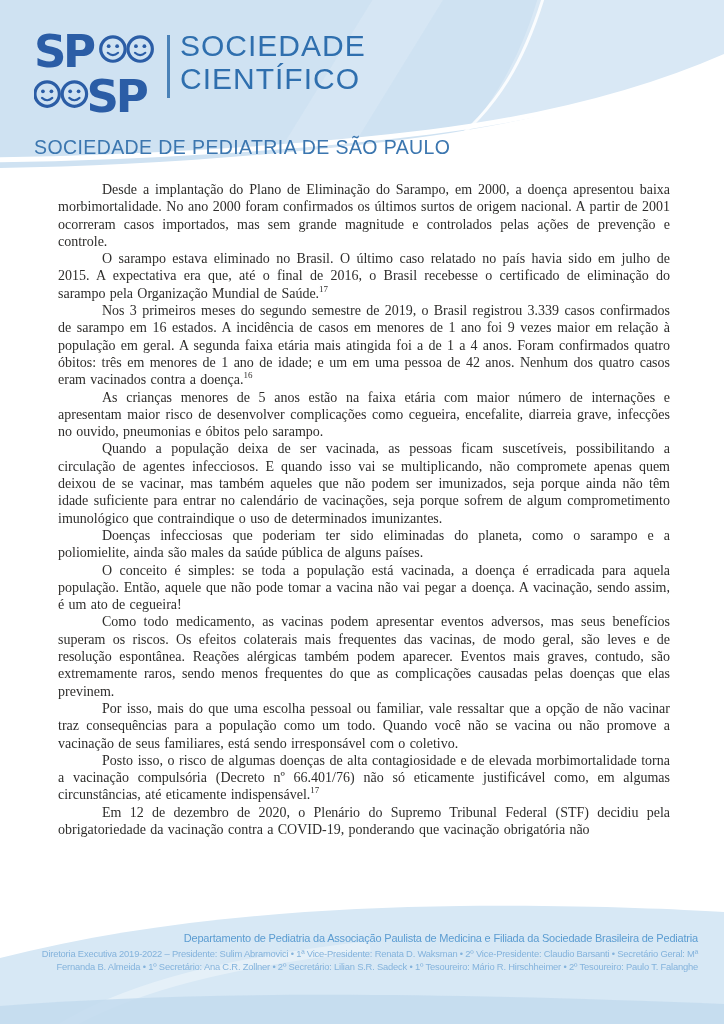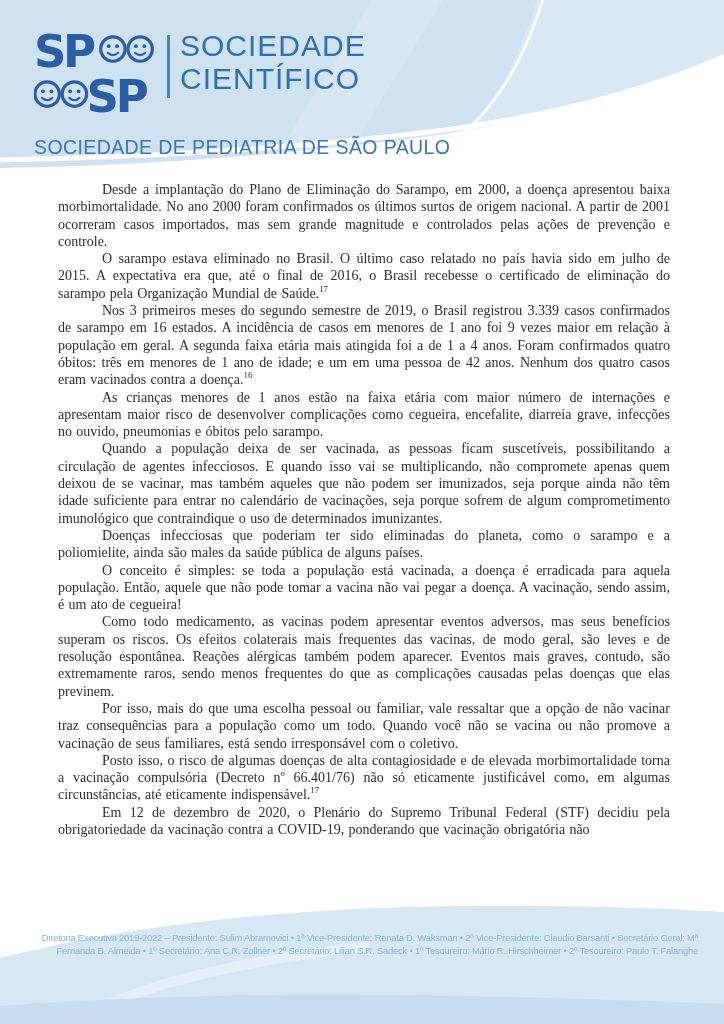--- a/index.html
+++ b/index.html
@@ -91,27 +91,28 @@
       <div>SOCIEDADE</div>
       <div>CIENTÍFICO</div>
     </div>
     <div class="society">SOCIEDADE DE PEDIATRIA DE SÃO PAULO</div>
   </header>
 
   <main class="body-text">
     <p class="para"><span>Desde a implantação do Plano de Eliminação do Sarampo, em 2000, a doença apresentou baixa morbimortalidade. No ano 2000 foram confirmados os últimos surtos de origem nacional. A partir de 2001 ocorreram casos importados, mas sem grande magnitude e controlados pelas ações de prevenção e controle.</span><sup class="ref"></sup></p>
     <p class="para"><span>O sarampo estava eliminado no Brasil. O último caso relatado no país havia sido em julho de 2015. A expectativa era que, até o final de 2016, o Brasil recebesse o certificado de eliminação do sarampo pela Organização Mundial de Saúde.</span><sup class="ref">17</sup></p>
     <p class="para"><span>Nos 3 primeiros meses do segundo semestre de 2019, o Brasil registrou 3.339 casos confirmados de sarampo em 16 estados. A incidência de casos em menores de 1 ano foi 9 vezes maior em relação à população em geral. A segunda faixa etária mais atingida foi a de 1 a 4 anos. Foram confirmados quatro óbitos: três em menores de 1 ano de idade; e um em uma pessoa de 42 anos. Nenhum dos quatro casos eram vacinados contra a doença.</span><sup class="ref">16</sup></p>
-    <p class="para"><span>As crianças menores de 1 anos estão na faixa etária com maior número de internações e apresentam maior risco de desenvolver complicações como cegueira, encefalite, diarreia grave, infecções no ouvido, pneumonias e óbitos pelo sarampo.</span><sup class="ref"></sup></p>
+    <p class="para"><span>As crianças menores de 5 anos estão na faixa etária com maior número de internações e apresentam maior risco de desenvolver complicações como cegueira, encefalite, diarreia grave, infecções no ouvido, pneumonias e óbitos pelo sarampo.</span><sup class="ref"></sup></p>
     <p class="para"><span>Quando a população deixa de ser vacinada, as pessoas ficam suscetíveis, possibilitando a circulação de agentes infecciosos. E quando isso vai se multiplicando, não compromete apenas quem deixou de se vacinar, mas também aqueles que não podem ser imunizados, seja porque ainda não têm idade suficiente para entrar no calendário de vacinações, seja porque sofrem de algum comprometimento imunológico que contraindique o uso de determinados imunizantes.</span><sup class="ref"></sup></p>
     <p class="para"><span>Doenças infecciosas que poderiam ter sido eliminadas do planeta, como o sarampo e a poliomielite, ainda são males da saúde pública de alguns países.</span><sup class="ref"></sup></p>
     <p class="para"><span>O conceito é simples: se toda a população está vacinada, a doença é erradicada para aquela população. Então, aquele que não pode tomar a vacina não vai pegar a doença. A vacinação, sendo assim, é um ato de cegueira!</span><sup class="ref"></sup></p>
     <p class="para"><span>Como todo medicamento, as vacinas podem apresentar eventos adversos, mas seus benefícios superam os riscos. Os efeitos colaterais mais frequentes das vacinas, de modo geral, são leves e de resolução espontânea. Reações alérgicas também podem aparecer. Eventos mais graves, contudo, são extremamente raros, sendo menos frequentes do que as complicações causadas pelas doenças que elas previnem.</span><sup class="ref"></sup></p>
     <p class="para"><span>Por isso, mais do que uma escolha pessoal ou familiar, vale ressaltar que a opção de não vacinar traz consequências para a população como um todo. Quando você não se vacina ou não promove a vacinação de seus familiares, está sendo irresponsável com o coletivo.</span><sup class="ref"></sup></p>
     <p class="para"><span>Posto isso, o risco de algumas doenças de alta contagiosidade e de elevada morbimortalidade torna a vacinação compulsória (Decreto nº 66.401/76) não só eticamente justificável como, em algumas circunstâncias, até eticamente indispensável.</span><sup class="ref">17</sup></p>
     <p class="para"><span>Em 12 de dezembro de 2020, o Plenário do Supremo Tribunal Federal (STF) decidiu pela obrigatoriedade da vacinação contra a COVID-19, ponderando que vacinação obrigatória não</span><sup class="ref"></sup></p>
   </main>
 
   <footer class="footer-text">
+    <div class="dept-line">Departamento de Pediatria da Associação Paulista de Medicina e Filiada da Sociedade Brasileira de Pediatria</div>
     <div class="board-line">Diretoria Executiva 2019-2022 – Presidente: Sulim Abramovici • 1ª Vice-Presidente: Renata D. Waksman • 2º Vice-Presidente: Claudio Barsanti • Secretário Geral: Mª Fernanda B. Almeida • 1º Secretário: Ana C.R. Zollner • 2º Secretário: Lilian S.R. Sadeck • 1º Tesoureiro: Mário R. Hirschheimer • 2º Tesoureiro: Paulo T. Falanghe</div>
   </footer>
 
 </div>
 
 </body></html>

